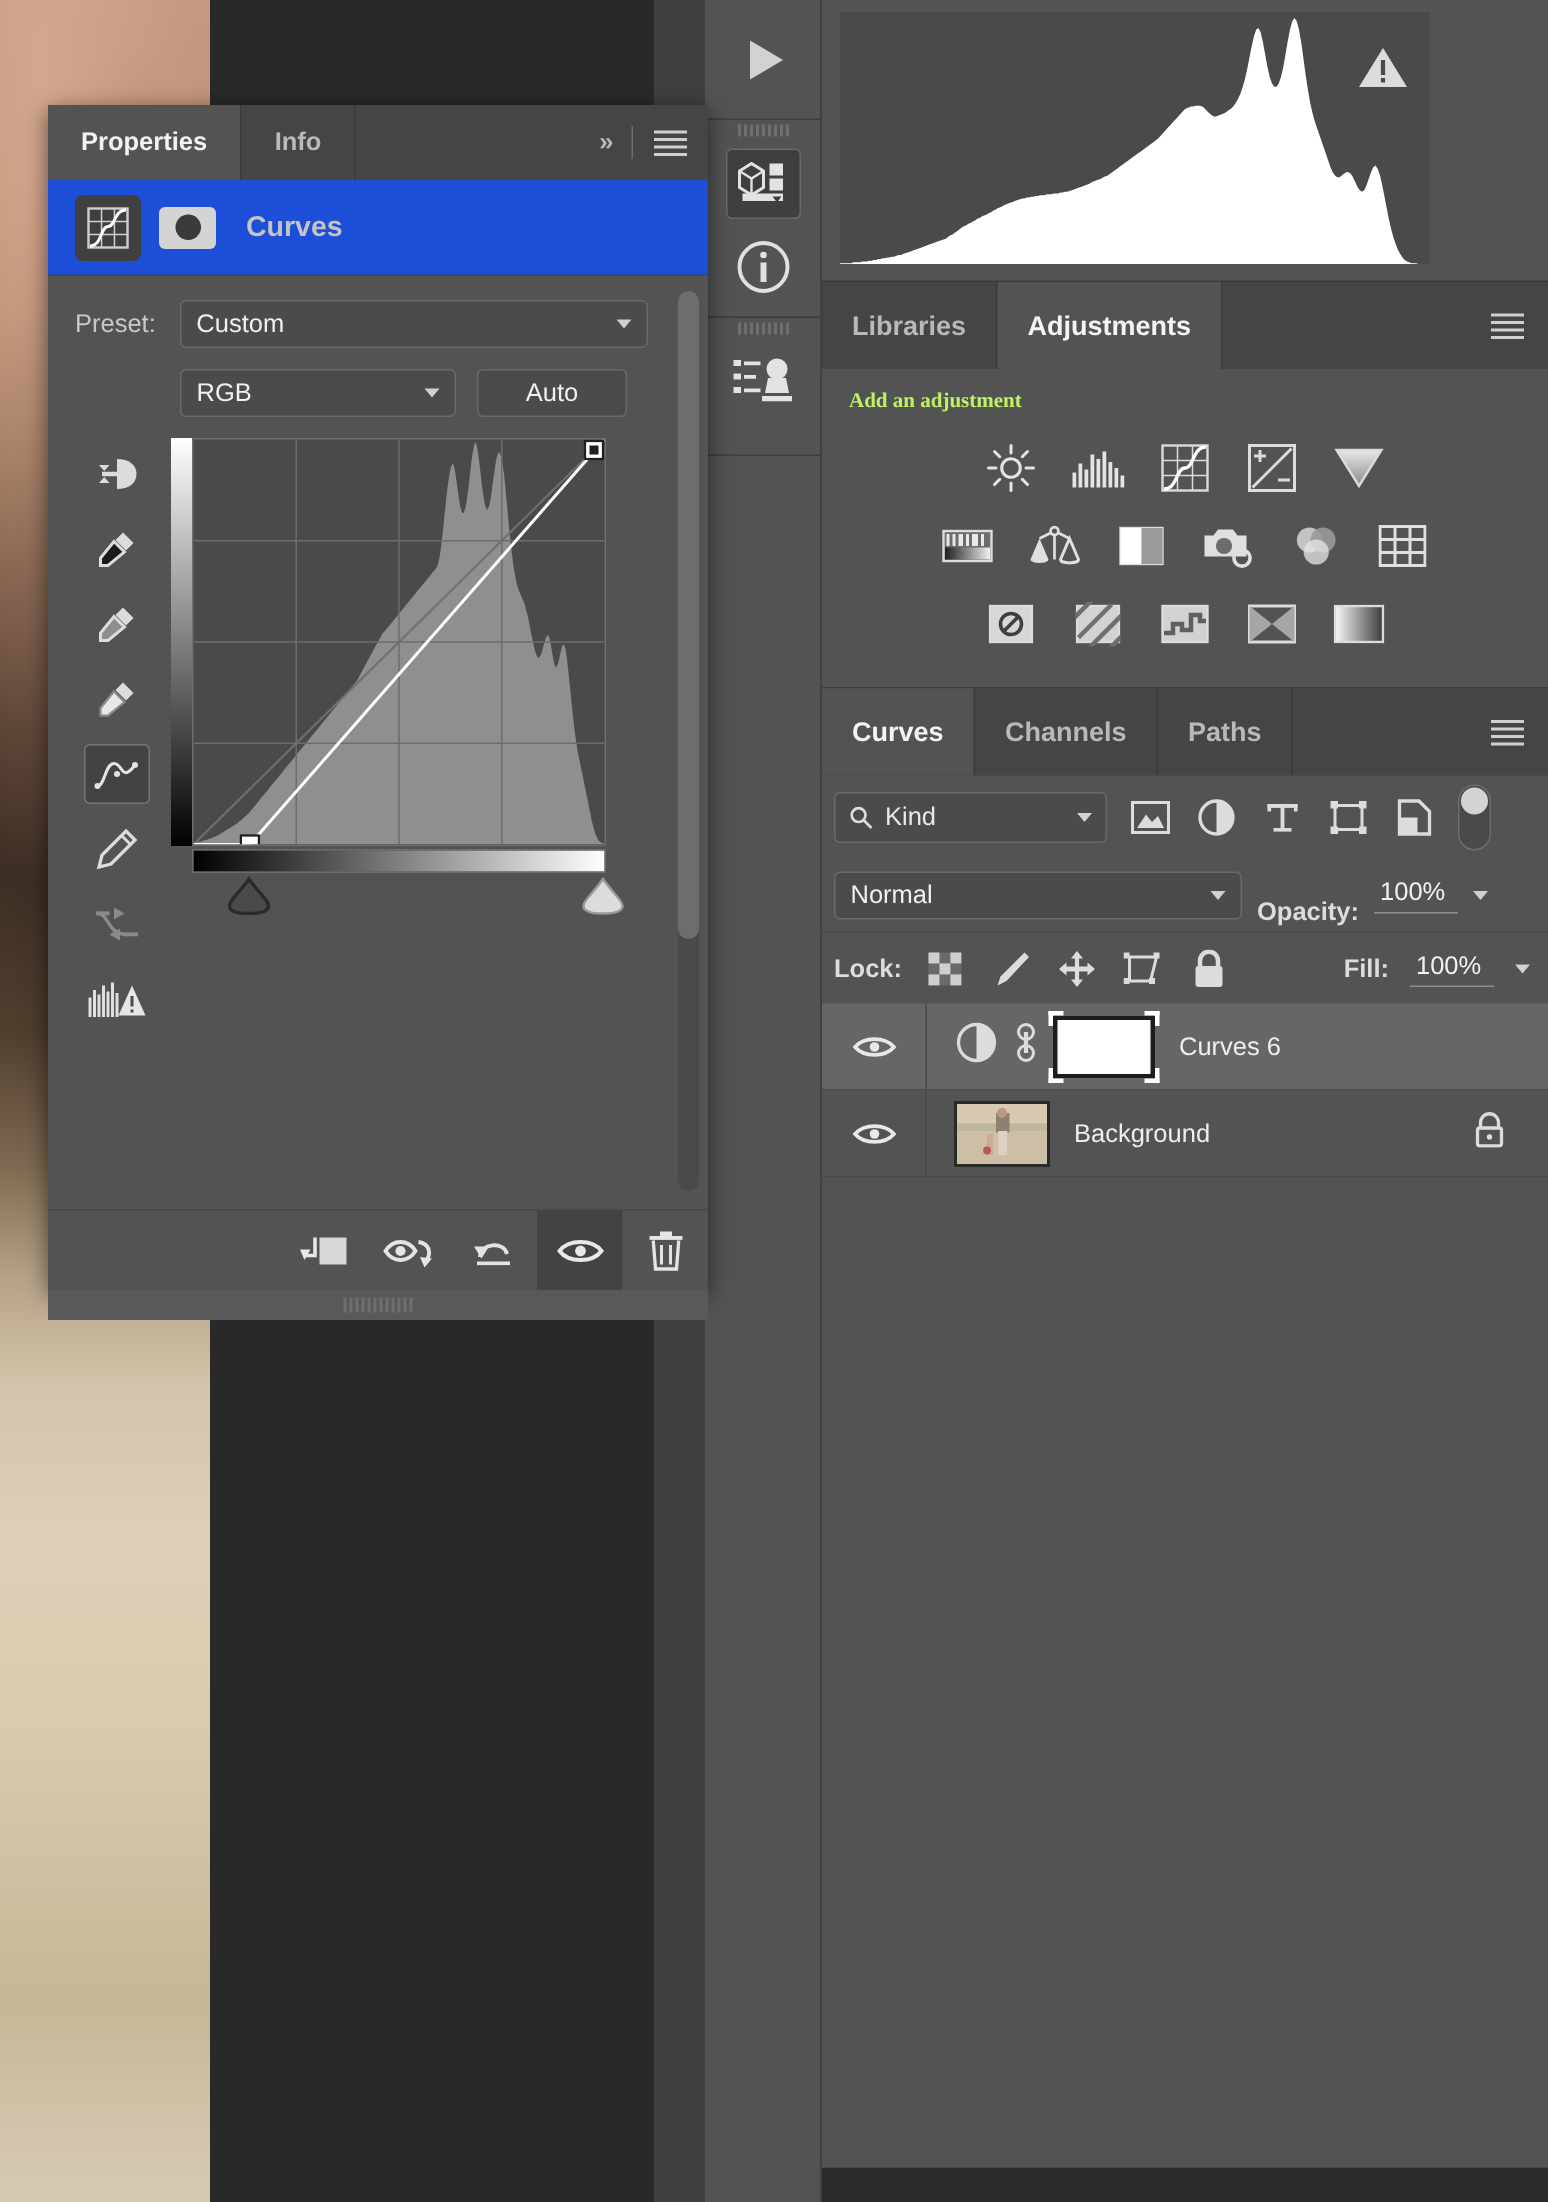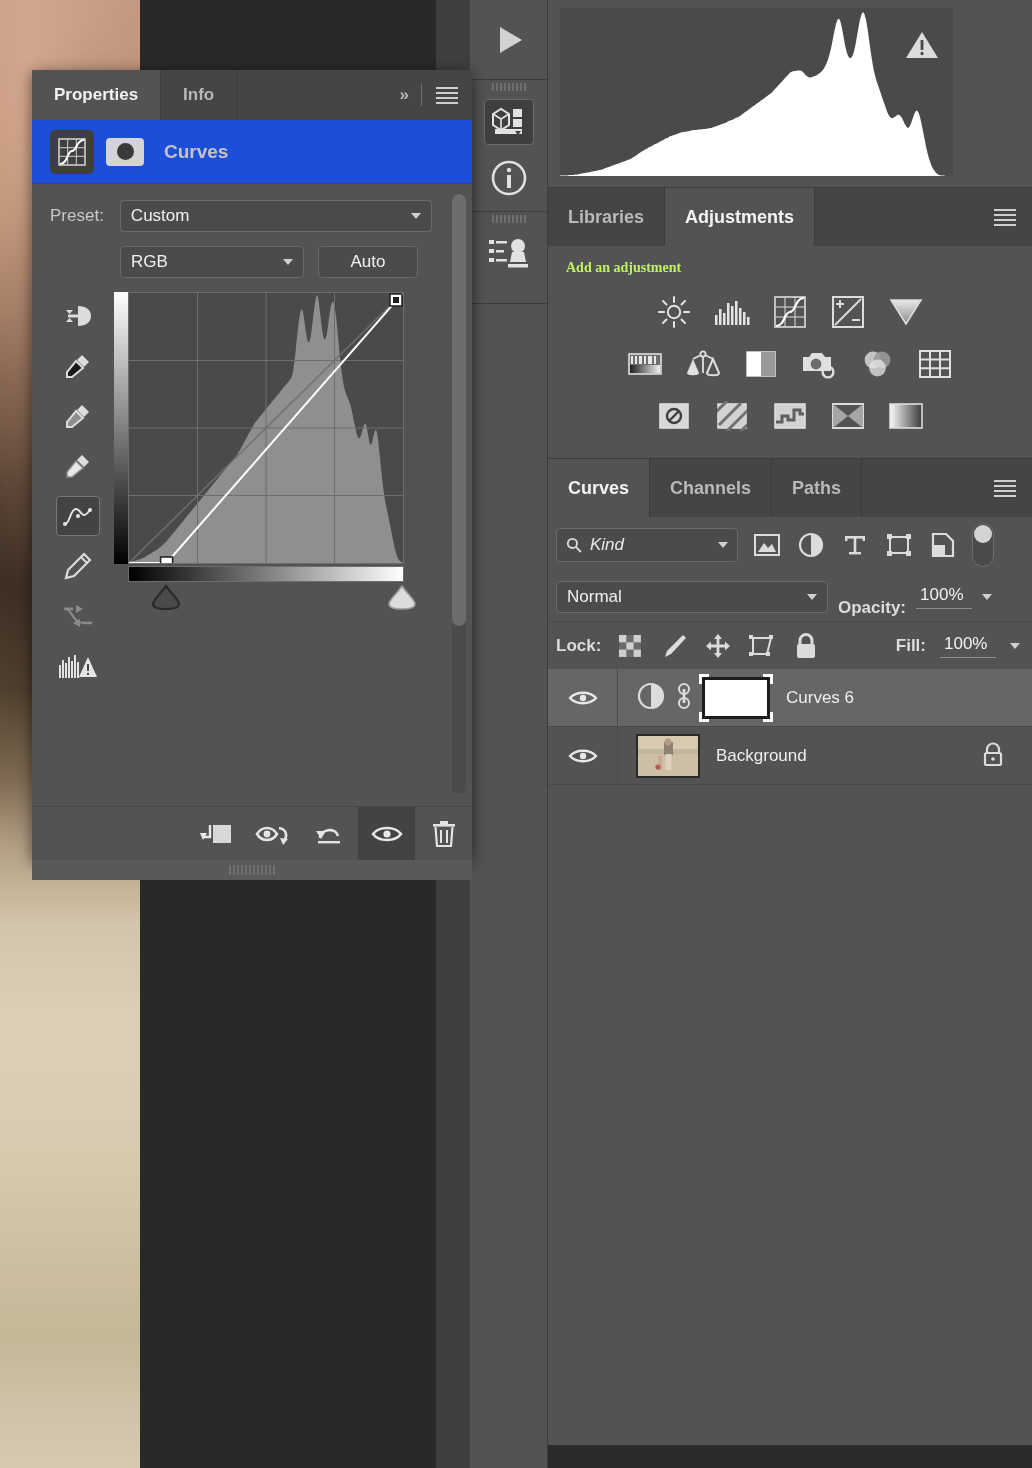--- a/index.html
+++ b/index.html
@@ -113,21 +113,21 @@
   #adj-panel { background:#535353; border-bottom:1px solid #3c3c3c; }
   .tabbar { height:58px; background:#454545; display:flex; align-items:stretch; }
   .tab { display:flex; align-items:center; padding:0 20px; font-size:18px; font-weight:bold; color:#b9b9b9; border-right:1px solid #3a3a3a; }
   .tab.active { background:#535353; color:#f4f4f4; }
   .tab-spacer { flex:1; display:flex; align-items:center; justify-content:flex-end; padding-right:16px; }
   .adj-head { font-size:14px; font-weight:bold; color:#bef264; padding:14px 0 6px 18px;font-family:Liberation Serif, serif; }
   .adj-grid { padding:4px 0 16px 0; }
   .adj-line { display:flex; gap:10px; justify-content:center; padding:5px 0; }
   .adj-cell { width:48px; height:42px; display:flex; align-items:center; justify-content:center; }
   #layers-panel { background:#535353; }
-  #filter-row { height:56px; display:flex; align-items:center; gap:14px; padding:0 12px 0 8px;font-style:italic; }
+  #filter-row { height:56px; display:flex; align-items:center; gap:14px; padding:0 12px 0 8px; }
   .kind-select { width:182px; height:34px; background:#4b4b4b; border:1px solid #6a6a6a; border-radius:4px; display:flex; align-items:center; gap:8px; padding:0 9px; color:#e8e8e8; font-size:17px; }
   .kind-select .caret { margin-left:auto; }
   .ficon { width:30px; display:flex; align-items:center; justify-content:center; }
   .toggle-pill { width:22px;height:44px;border-radius:11px;background:#4a4a4a;border:1px solid #6d6d6d;position:relative; }
   .toggle-pill .knob{position:absolute;left:1px;top:1px;width:18px;height:18px;border-radius:50%;background:#d4d4d4;}
   #blend-row { height:48px; display:flex; align-items:center; gap:10px; padding:0 12px 0 8px; }
   .blend-select { width:272px; height:32px; background:#4b4b4b; border:1px solid #6a6a6a; border-radius:4px; display:flex; align-items:center; justify-content:space-between; padding:0 10px; color:#f0f0f0; font-size:17px; }
   .opacity-lbl { font-size:17px; color:#dcdcdc; font-weight:bold;margin-top:22px; }
   .val-field { font-size:17px; color:#f2f2f2; border-bottom:1px solid #8d8d8d; padding:0 4px 3px 4px; min-width:56px; text-align:left;}
   #lock-row { height:48px; display:flex; align-items:center; gap:14px; padding:0 12px 0 8px; border-top:1px solid #4a4a4a; }

